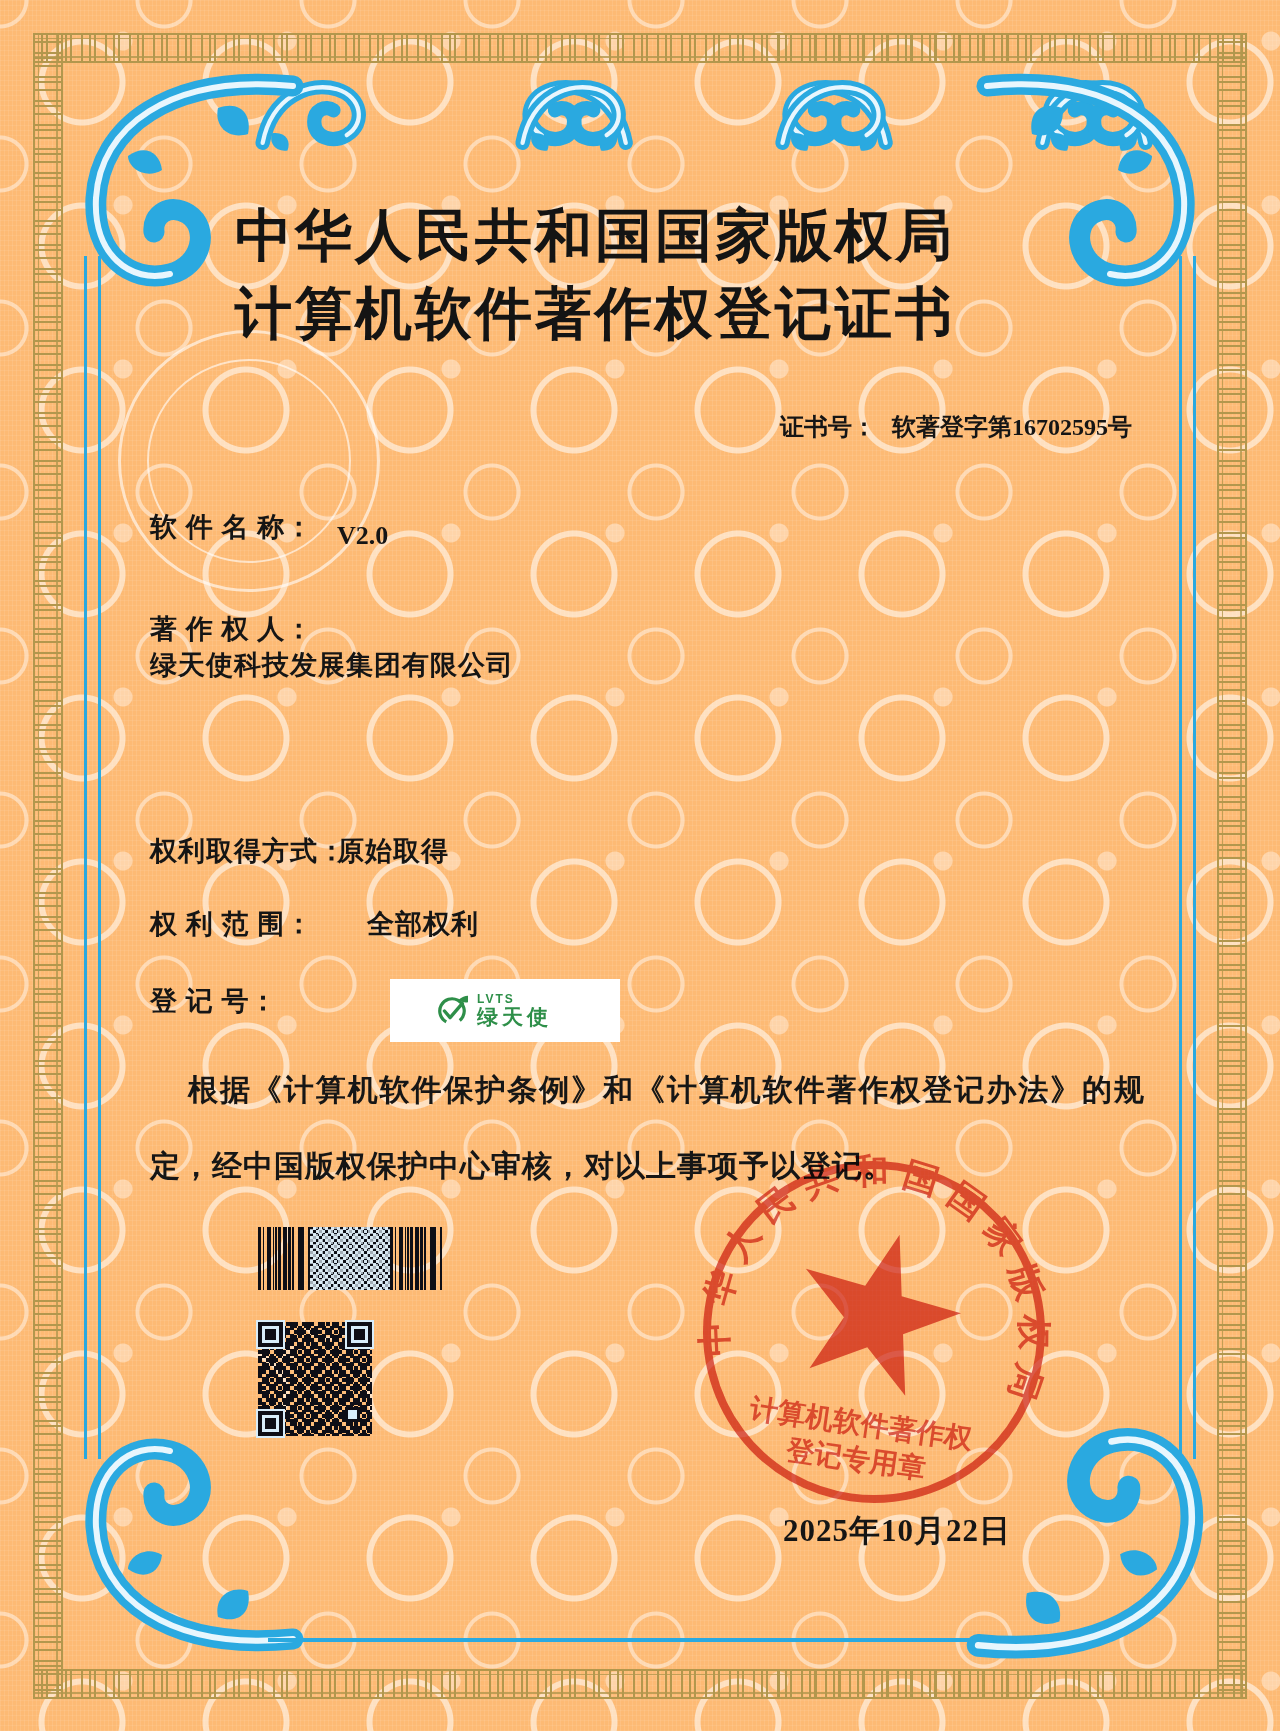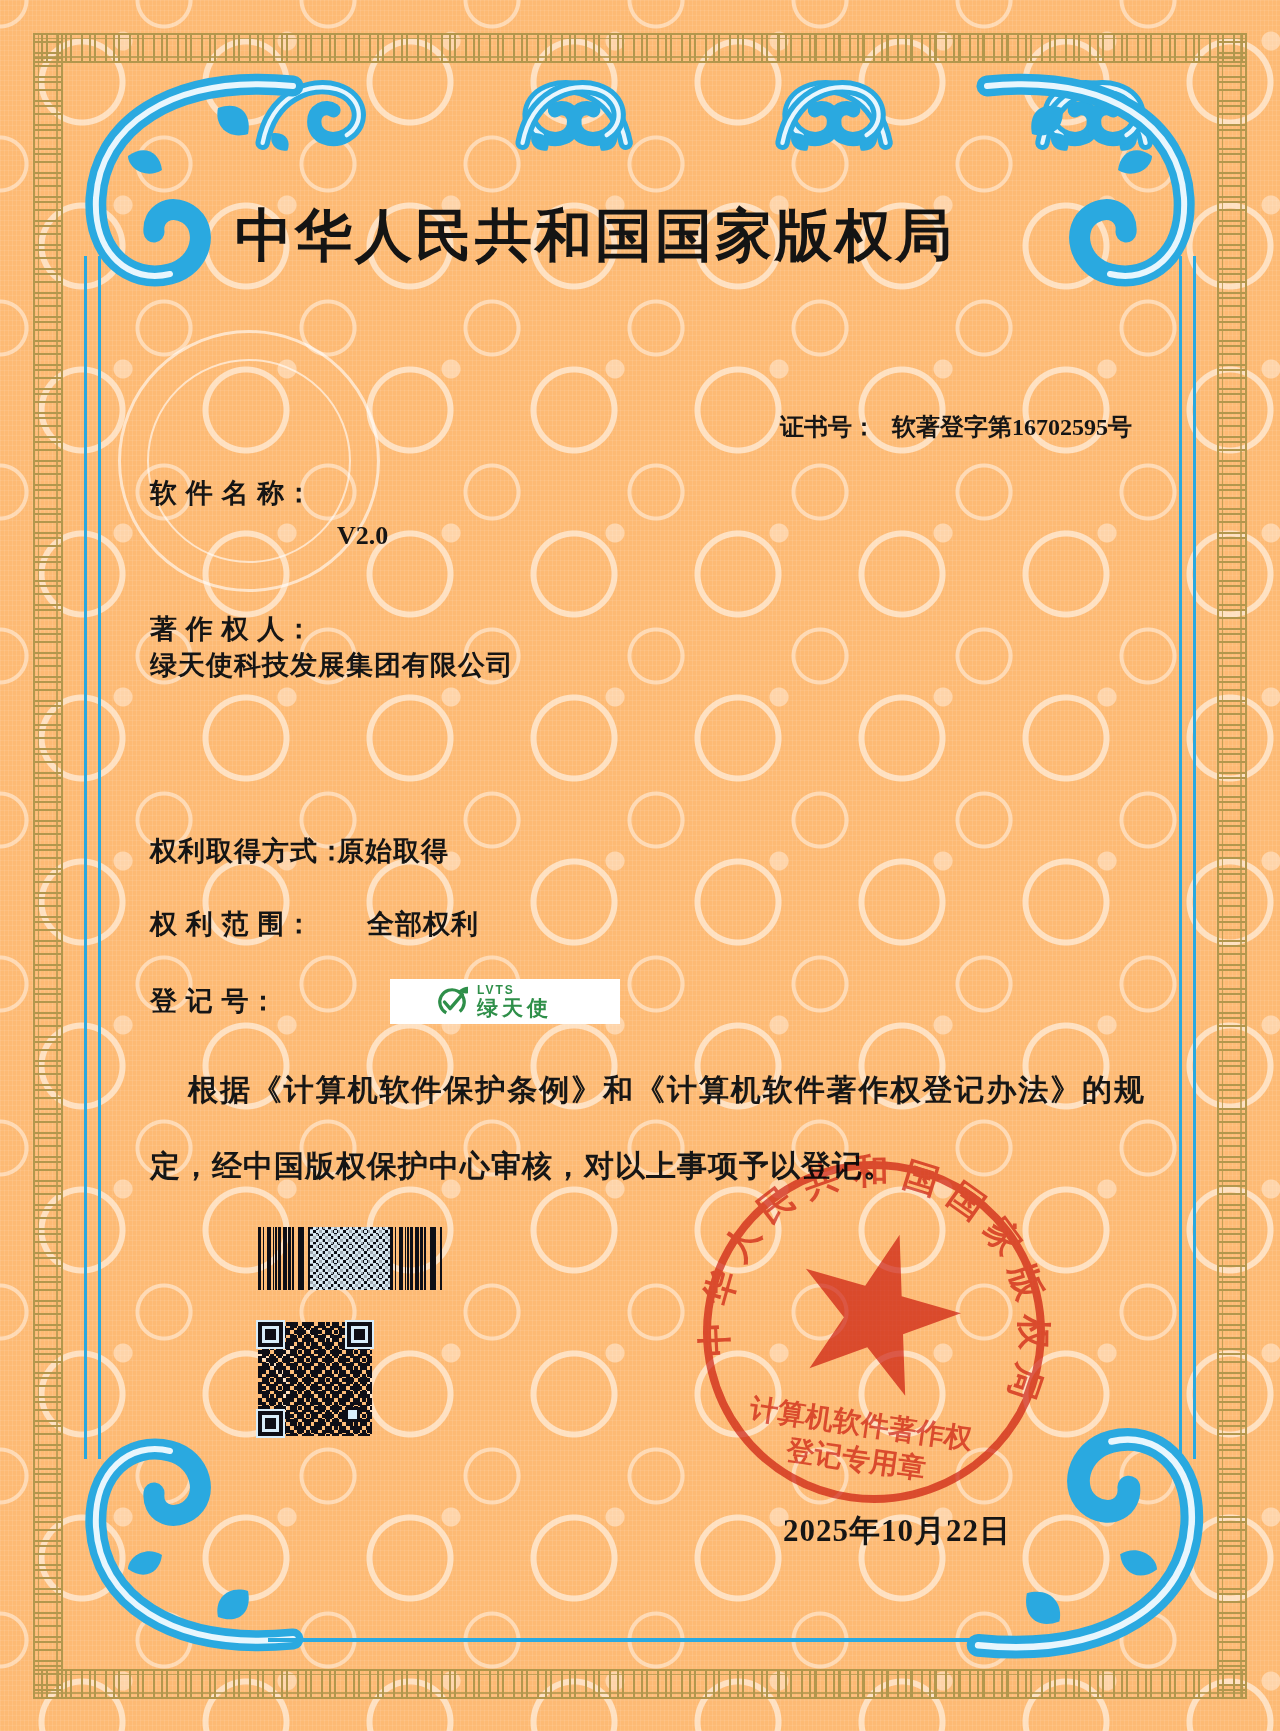--- a/index.html
+++ b/index.html
@@ -44,27 +44,27 @@
   .blue-bline{left:268px;top:1638px;width:772px;height:4px;background:#2aa9e0;}
   
   .title{left:0;width:1190px;text-align:center;font-weight:900;font-size:57px;
          letter-spacing:3px;color:#141414;white-space:nowrap;}
   .title1{top:198px;} .title2{top:276px;}
   .certno{left:780px;top:411px;font-size:24px;font-weight:700;white-space:nowrap;}
   .certno .lbl{margin-right:16px;}
   .row{left:150px;font-size:27px;font-weight:700;white-space:nowrap;display:flex;}
   .row .lbl{width:187px;flex:none;letter-spacing:1px;}
   .row .val{letter-spacing:1px;}
-  .r-name{top:475px;justify-content:center;} .r-version{left:337px;top:521px;font-size:26px;font-weight:700;}
+  .r-name{top:509px;justify-content:center;} .r-version{left:337px;top:521px;font-size:26px;font-weight:700;}
   .r-holder{top:611px;flex-direction:column;} .r-acq{top:833px;} .r-scope{top:906px;gap:30px;} .r-reg{top:983px;}
   .statement{left:150px;top:1052px;width:995px;font-size:30px;font-weight:700;
       line-height:76px;text-indent:38px;text-align:justify;letter-spacing:1px;color:#161616;}
   .date{left:783px;top:1510px;font-size:31px;font-weight:600;letter-spacing:1px;}
   
-  .logo-box{left:390px;top:979px;width:230px;height:45px;background:#fff;
+  .logo-box{left:390px;top:979px;width:230px;height:63px;background:#fff;
       display:flex;align-items:center;padding-left:46px;gap:9px;box-sizing:border-box;}
   .logo-txt{display:flex;flex-direction:column;line-height:1;gap:2px;}
   .logo-abbr{font-family:"Liberation Sans","DejaVu Sans",sans-serif;font-size:12px;
       font-weight:700;color:#2e8f49;letter-spacing:2px;}
   .logo-name{font-size:21px;font-weight:700;color:#2e8f49;letter-spacing:4px;}
   
   .barcode{left:258px;top:1227px;width:184px;height:63px;}
   .bars{position:absolute;top:0;bottom:0;
     background-image:
       repeating-linear-gradient(90deg, #0e0e16 0 3px, transparent 3px 5px, #0e0e16 5px 6px, transparent 6px 10px),
@@ -141,20 +141,21 @@
       <use href="#cornerG"></use>
     </svg>
   <svg class="abs corner c-br" viewBox="0 0 238 238">
       <use href="#cornerG"></use>
     </svg>
   <div class="abs blue-vline vl-left"></div>
   <div class="abs blue-vline vl-right"></div>
   <div class="abs blue-bline"></div>
 
   <div class="abs title title1">中华人民共和国国家版权局</div>
+  <div class="abs title title2">计算机软件著作权登记证书</div>
 
   <div class="abs certno">
     <span class="lbl">证书号：</span><span>软著登字第16702595号</span>
   </div>
 
   <div class="abs row r-name">
     <span class="lbl">软 件 名 称：</span>
   </div>
   <div class="abs r-version">V2.0</div>
 

